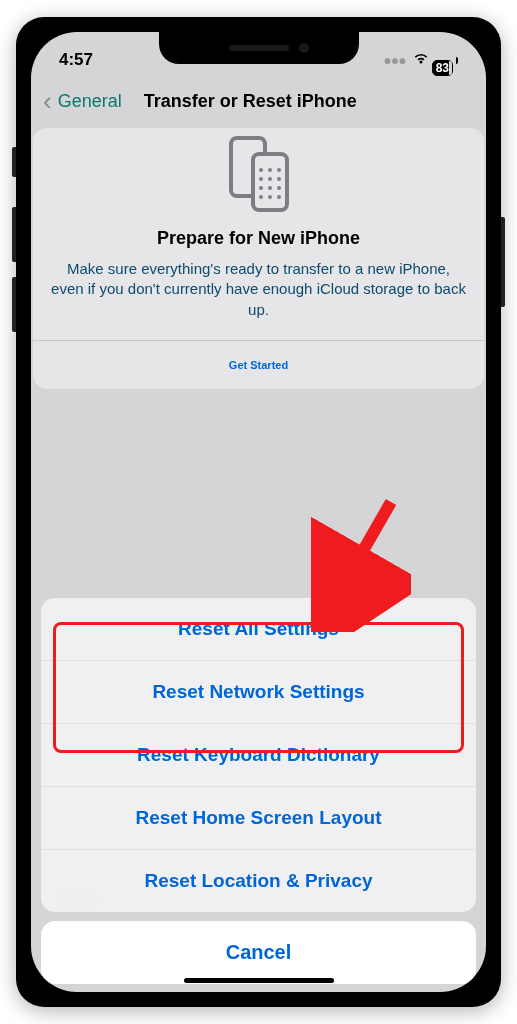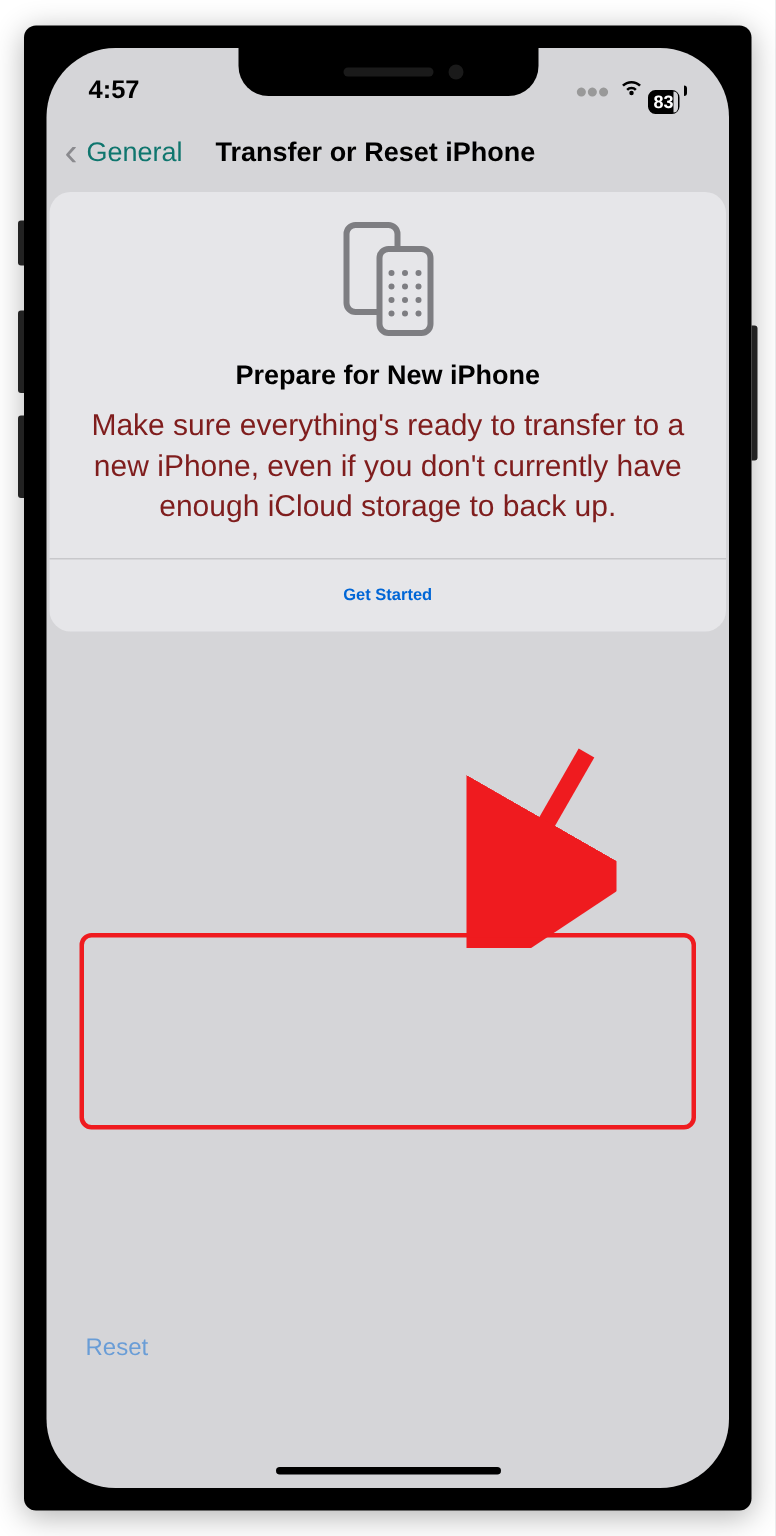--- a/index.html
+++ b/index.html
@@ -9,21 +9,21 @@
       width: 517px;
       height: 1024px;
       display: flex;
       align-items: center;
       justify-content: center;
     }
     .phone-frame {
       width: 485px;
       height: 990px;
       background: #000;
-      border-radius: 8px;
+      border-radius: 28px;
       padding: 15px;
       position: relative;
       box-shadow: 0 4px 20px rgba(0,0,0,0.3);
     }
     .phone-button-left {
       position: absolute;
       left: -4px;
       width: 4px;
       background: #222;
       border-radius: 2px 0 0 2px;
@@ -125,37 +125,37 @@
     .nav-title {
       color: #000;
       font-weight: 700;
       font-size: 18px;
       margin-left: 16px;
     }
     .card {
       margin: 0 2px;
       background: #e6e6e9;
       border-radius: 14px;
-      padding: 20px 18px 0;
+      padding: 8px 18px 0;
       text-align: center;
     }
     .card-icon {
       display: flex;
       justify-content: center;
       margin-bottom: 16px;
     }
     .card-title {
       font-weight: 700;
       font-size: 18px;
       color: #000;
       margin-bottom: 10px;
     }
     .card-desc {
-      font-size: 20px;
-      color: #7f1d1d;
+      font-size: 15px;
+      color: #0c4a6e;
       line-height: 1.35;
       margin-bottom: 20px;
       font-weight: 500;
     }
     .card-divider {
       height: 1px;
       background: #c8c8cb;
       margin: 0 -18px;
     }
     .card-link {
@@ -295,20 +295,30 @@
         </svg>
       </div>
       <div class="card-title">Prepare for New iPhone</div>
       <div class="card-desc">Make sure everything's ready to transfer to a new iPhone, even if you don't currently have enough iCloud storage to back up.</div>
       <div class="card-divider"></div>
       <div class="card-link">Get Started</div>
     </div>
 
     <div class="underlying-text">Reset</div>
 
+    <div class="action-sheet">
+      <div class="sheet-group">
+        <div class="sheet-item">Reset All Settings</div>
+        <div class="sheet-item">Reset Network Settings</div>
+        <div class="sheet-item">Reset Keyboard Dictionary</div>
+        <div class="sheet-item">Reset Home Screen Layout</div>
+        <div class="sheet-item">Reset Location &amp; Privacy</div>
+      </div>
+      <div class="sheet-cancel">Cancel</div>
+    </div>
 
     <div class="annotation-arrow">
       <svg width="100" height="140" viewBox="0 0 100 140">
         <defs>
           <marker id="ah" markerWidth="12" markerHeight="12" refX="6" refY="6" orient="auto">
             <path d="M0,0 L12,6 L0,12 Z" fill="#ef1b1f"></path>
           </marker>
         </defs>
         <line x1="80" y1="10" x2="18" y2="118" stroke="#ef1b1f" stroke-width="12" marker-end="url(#ah)"></line>
       </svg>

